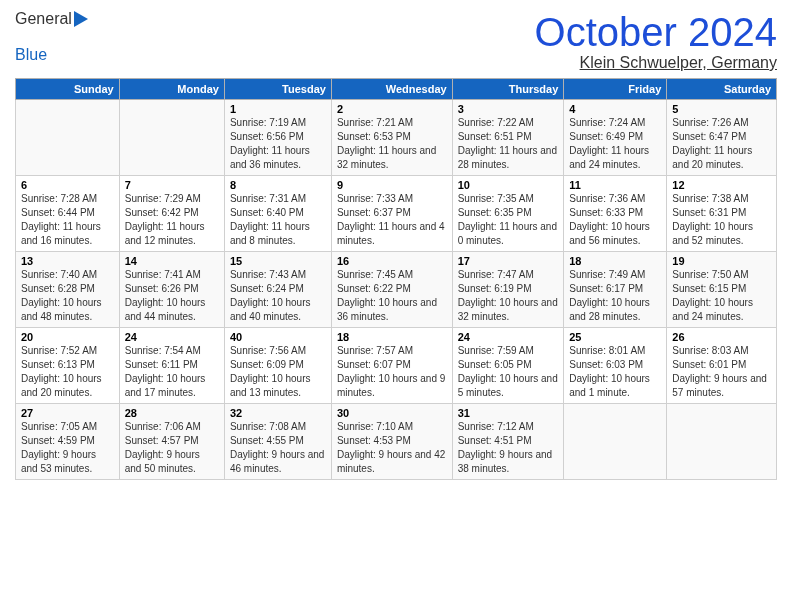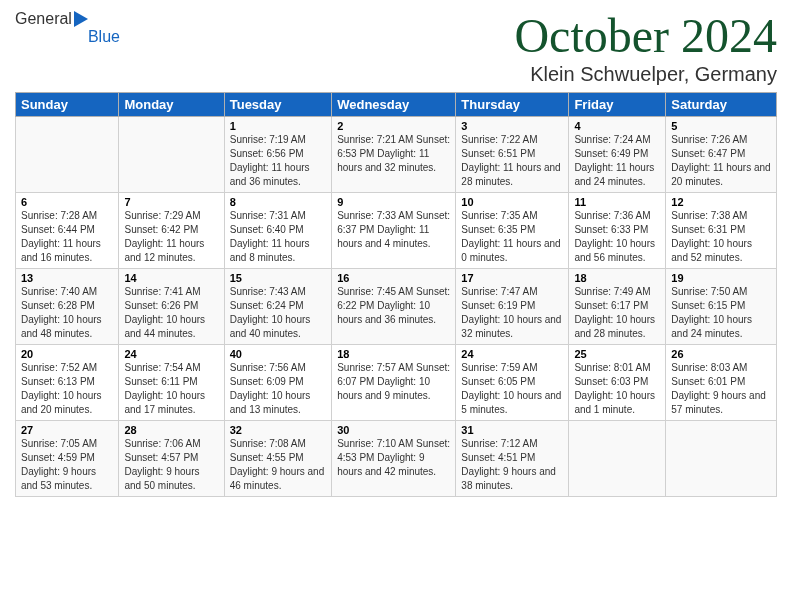--- a/index.html
+++ b/index.html
@@ -17,21 +17,21 @@
       background: #fff;
     }
     .header {
       display: flex;
       justify-content: space-between;
       align-items: flex-start;
       margin-bottom: 6px;
     }
     .logo {
       display: flex;
-      flex-direction: row;
+      flex-direction: column;
       align-items: flex-start;
     }
     .logo-general { color: #333; }
     .logo-blue { color: #1565c0; margin-top: 18px; }
     .logo-arrow {
       display: inline-block;
       width: 0;
       height: 0;
       border-top: 8px solid transparent;
       border-bottom: 8px solid transparent;
@@ -40,43 +40,43 @@
       vertical-align: middle;
     }
     .logo-line {
       display: flex;
       align-items: center;
     }
     .title-area {
       text-align: right;
     }
     .month-title {
-      font-size: 48px;
+      font-size: 40px;
       font-weight: normal;
-      color: #14532d;
+      color: #1d4ed8;
       line-height: 1.1;
-      font-family: Liberation Serif, serif;
     }
     .location-title {
-      font-size: 20px;
+      font-size: 16px;
       color: #333;
+      text-decoration: underline;
     }
     table {
       width: 100%;
       border-collapse: collapse;
       font-size: 9.5px;
     }
     thead tr {
       background-color: #1565c0;
       color: #fff;
     }
     thead th {
       padding: 4px 5px;
-      text-align: left;
-      font-size: 13px;
+      text-align: right;
+      font-size: 11px;
       font-weight: bold;
       border: 1px solid #b0b0b0;
     }
     tbody tr {
       border: 1px solid #d0d0d0;
     }
     tbody td {
       border: 1px solid #d0d0d0;
       padding: 3px 5px;
       vertical-align: top;

